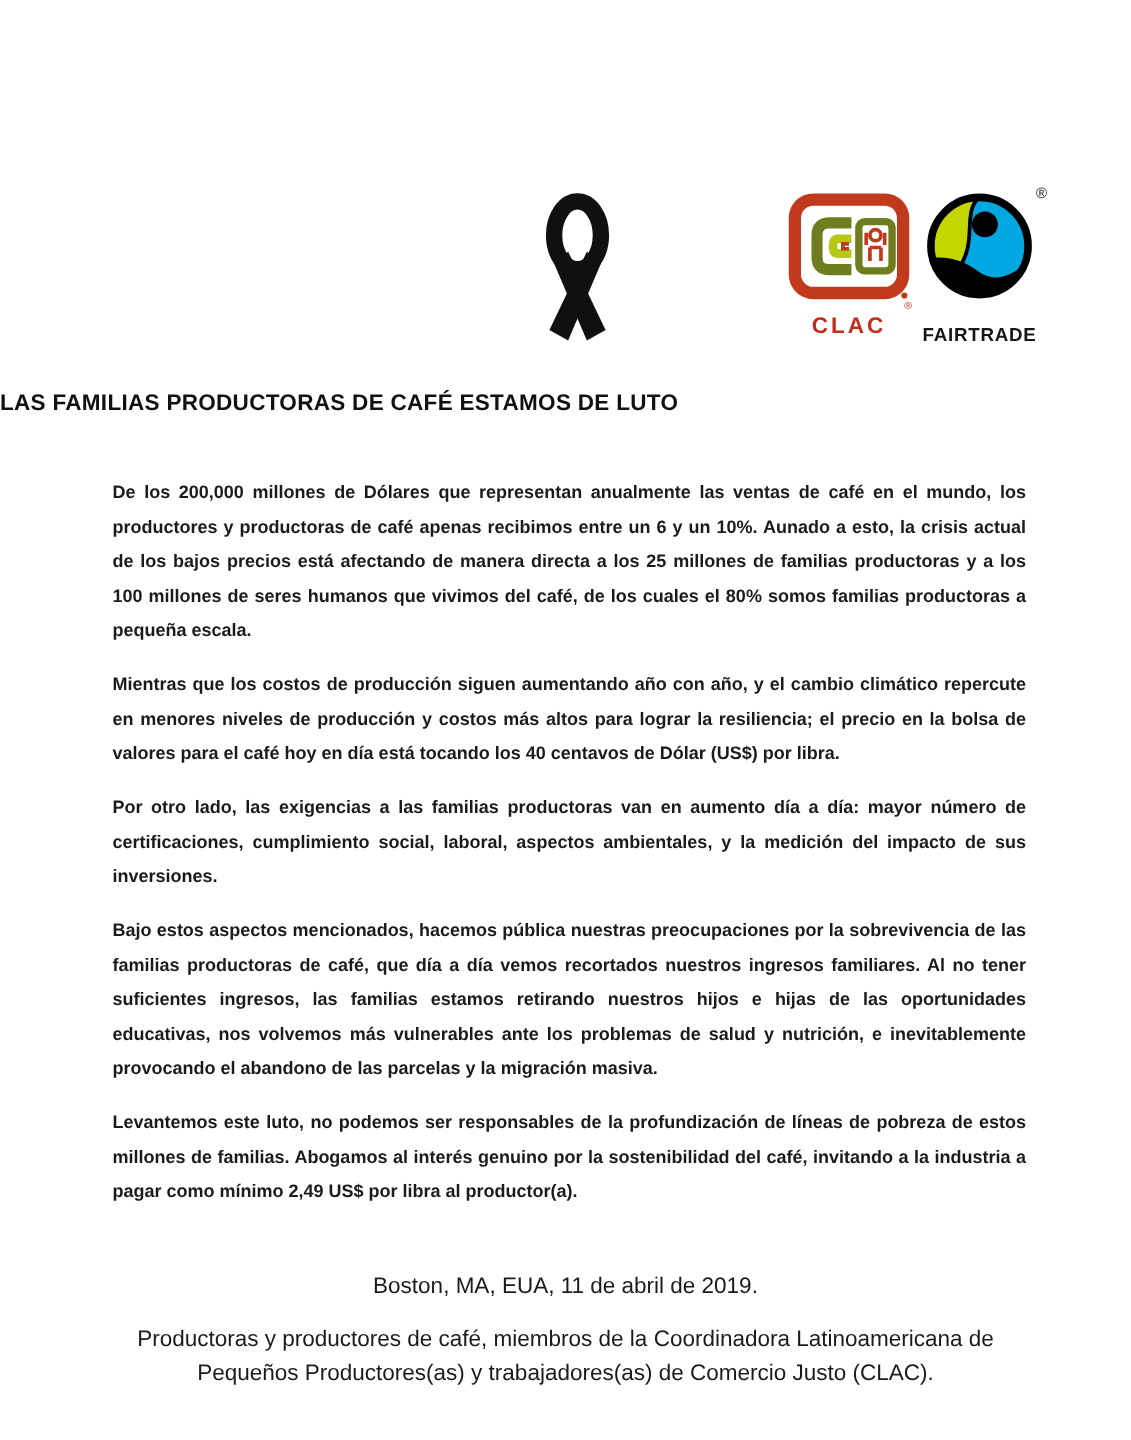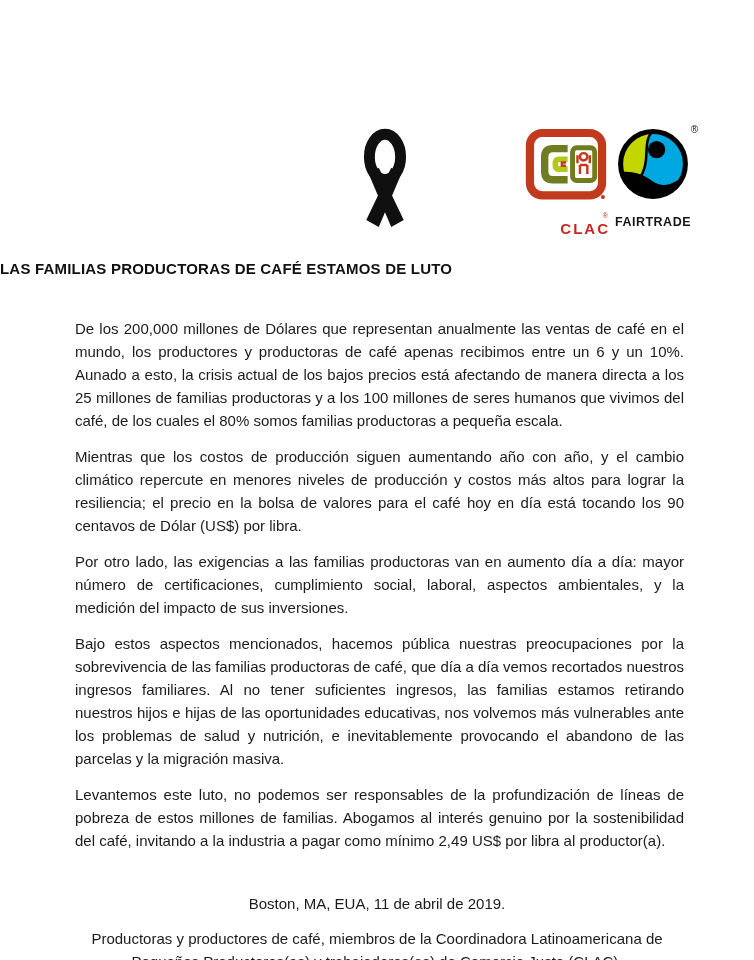--- a/index.html
+++ b/index.html
@@ -29,26 +29,25 @@
     height: 115px;
   }
   .logo-block {
     position: absolute;
     top: 128px;
     text-align: center;
   }
   .clac-block { left: 522px; width: 88px; }
   .fairtrade-block { left: 610px; width: 86px; }
   .clac-label {
-    margin-top: 14px;
+    margin-top: 2px;
     font-size: 15px;
     font-weight: bold;
     letter-spacing: 2px;
     color: #c32b1c;
-    text-align: right;
   }
   .fairtrade-label {
     margin-top: 11px;
     font-size: 12.5px;
     font-weight: bold;
     letter-spacing: 0.5px;
     color: #161616;
   }
   .ft-reg {
     position: absolute;
@@ -71,23 +70,24 @@
     font-size: 15px;
     font-weight: bold;
     letter-spacing: 0.2px;
     color: #111111;
   }
   .body-text {
     margin: 40px 70px 0 75px;
   }
   .body-text p {
     margin: 0 0 13px 0;
-    font-size: 15px;
+    font-size: 12px;
     line-height: 23px;
     text-align: justify;
+    font-weight: bold;
   }
   .dateline {
     margin: 40px 0 12px 0;
     text-align: center;
     font-size: 15px;
     line-height: 23px;
   }
   .signature {
     margin: 12px 60px 0 60px;
     text-align: center;
@@ -154,21 +154,21 @@
       </svg>
       <div class="fairtrade-label">FAIRTRADE</div>
     </div>
 
   </div>
 
   <h1 class="doc-title">LAS FAMILIAS PRODUCTORAS DE CAFÉ ESTAMOS DE LUTO</h1>
 
   <div class="body-text">
     <p>De los 200,000 millones de Dólares que representan anualmente las ventas de café en el mundo, los productores y productoras de café apenas recibimos entre un 6 y un 10%.  Aunado a esto, la crisis actual de los bajos precios está afectando de manera directa a los 25 millones de familias productoras y a los 100 millones de seres humanos que vivimos del café, de los cuales el 80% somos familias productoras a pequeña escala.</p>
-    <p>Mientras que los costos de producción siguen aumentando año con año, y el cambio climático repercute en menores niveles de producción y costos más altos para lograr la resiliencia; el precio en la bolsa de valores para el café hoy en día está tocando los 90 centavos de Dólar (US$) por libra.</p>
+    <p>Mientras que los costos de producción siguen aumentando año con año, y el cambio climático repercute en menores niveles de producción y costos más altos para lograr la resiliencia; el precio en la bolsa de valores para el café hoy en día está tocando los 40 centavos de Dólar (US$) por libra.</p>
     <p>Por otro lado, las exigencias a las familias productoras van en aumento día a día: mayor número de certificaciones, cumplimiento social, laboral, aspectos ambientales, y la medición del impacto de sus inversiones.</p>
     <p>Bajo estos aspectos mencionados, hacemos pública nuestras preocupaciones por la sobrevivencia de las familias productoras de café, que día a día vemos recortados nuestros ingresos familiares. Al no tener suficientes ingresos, las familias estamos retirando nuestros hijos e hijas de las oportunidades educativas, nos volvemos más vulnerables ante los problemas de salud y nutrición, e inevitablemente provocando el abandono de las parcelas y la migración masiva.</p>
     <p>Levantemos este luto, no podemos ser responsables de la profundización de líneas de pobreza de estos millones de familias.  Abogamos al interés genuino por la sostenibilidad del café, invitando a la industria a pagar como mínimo 2,49 US$ por libra al productor(a).</p>
   </div>
 
   <p class="dateline">Boston, MA, EUA, 11 de abril de 2019.</p>
 
   <p class="signature">Productoras y productores de café, miembros de la Coordinadora Latinoamericana de Pequeños Productores(as) y trabajadores(as) de Comercio Justo (CLAC).</p>
 
 </div>

